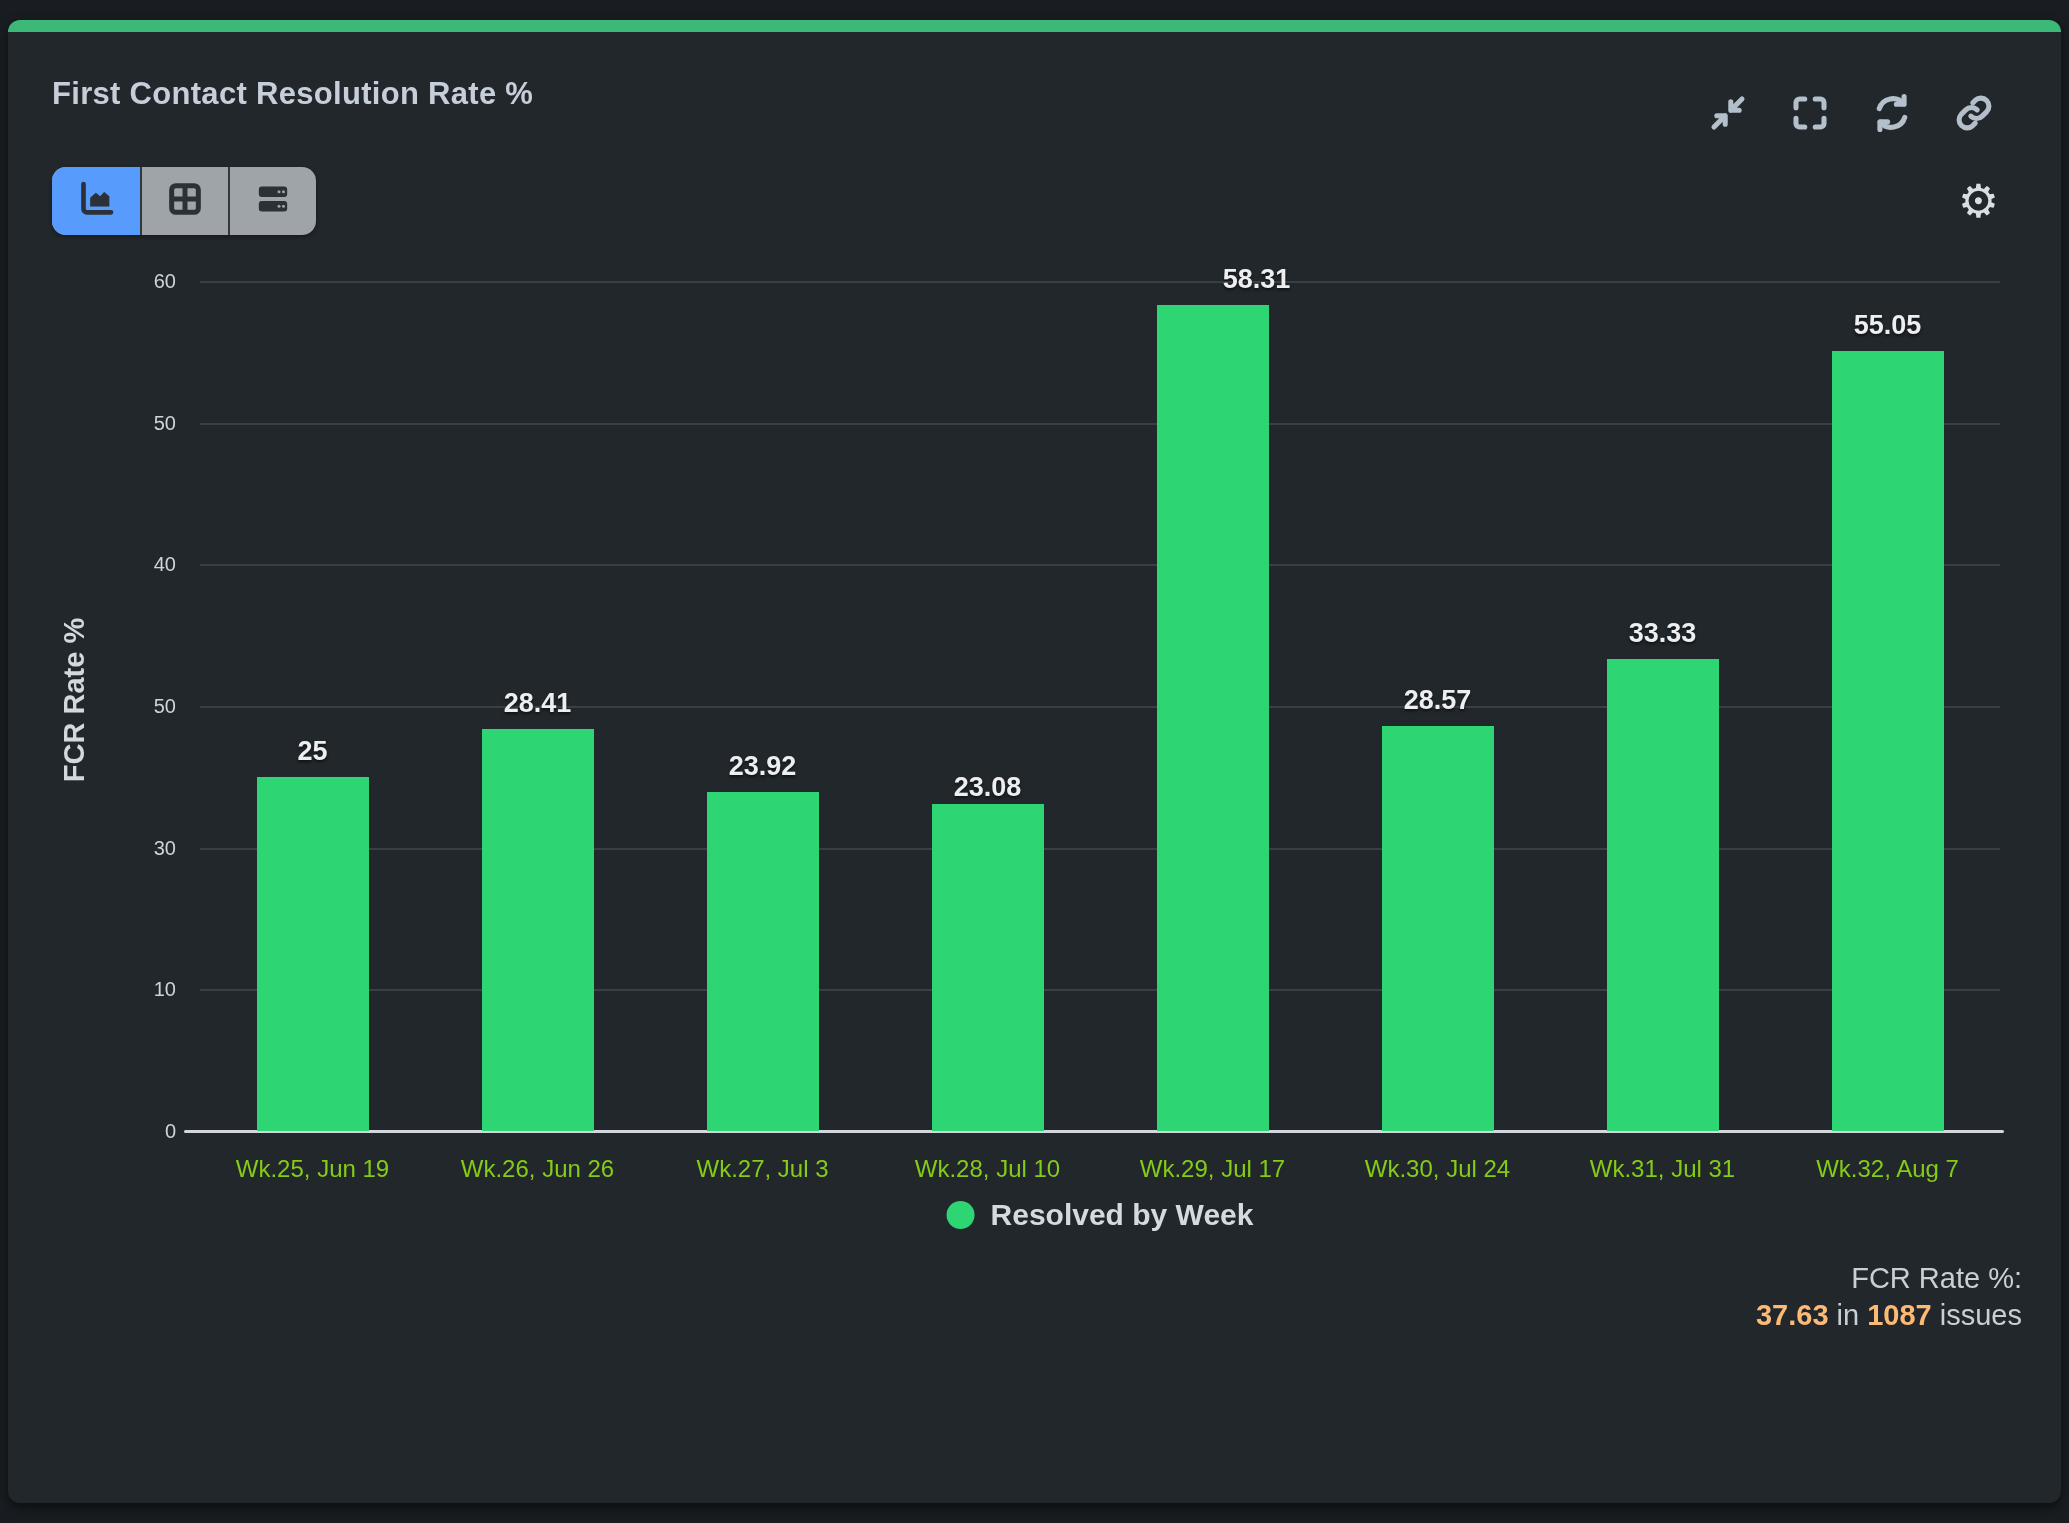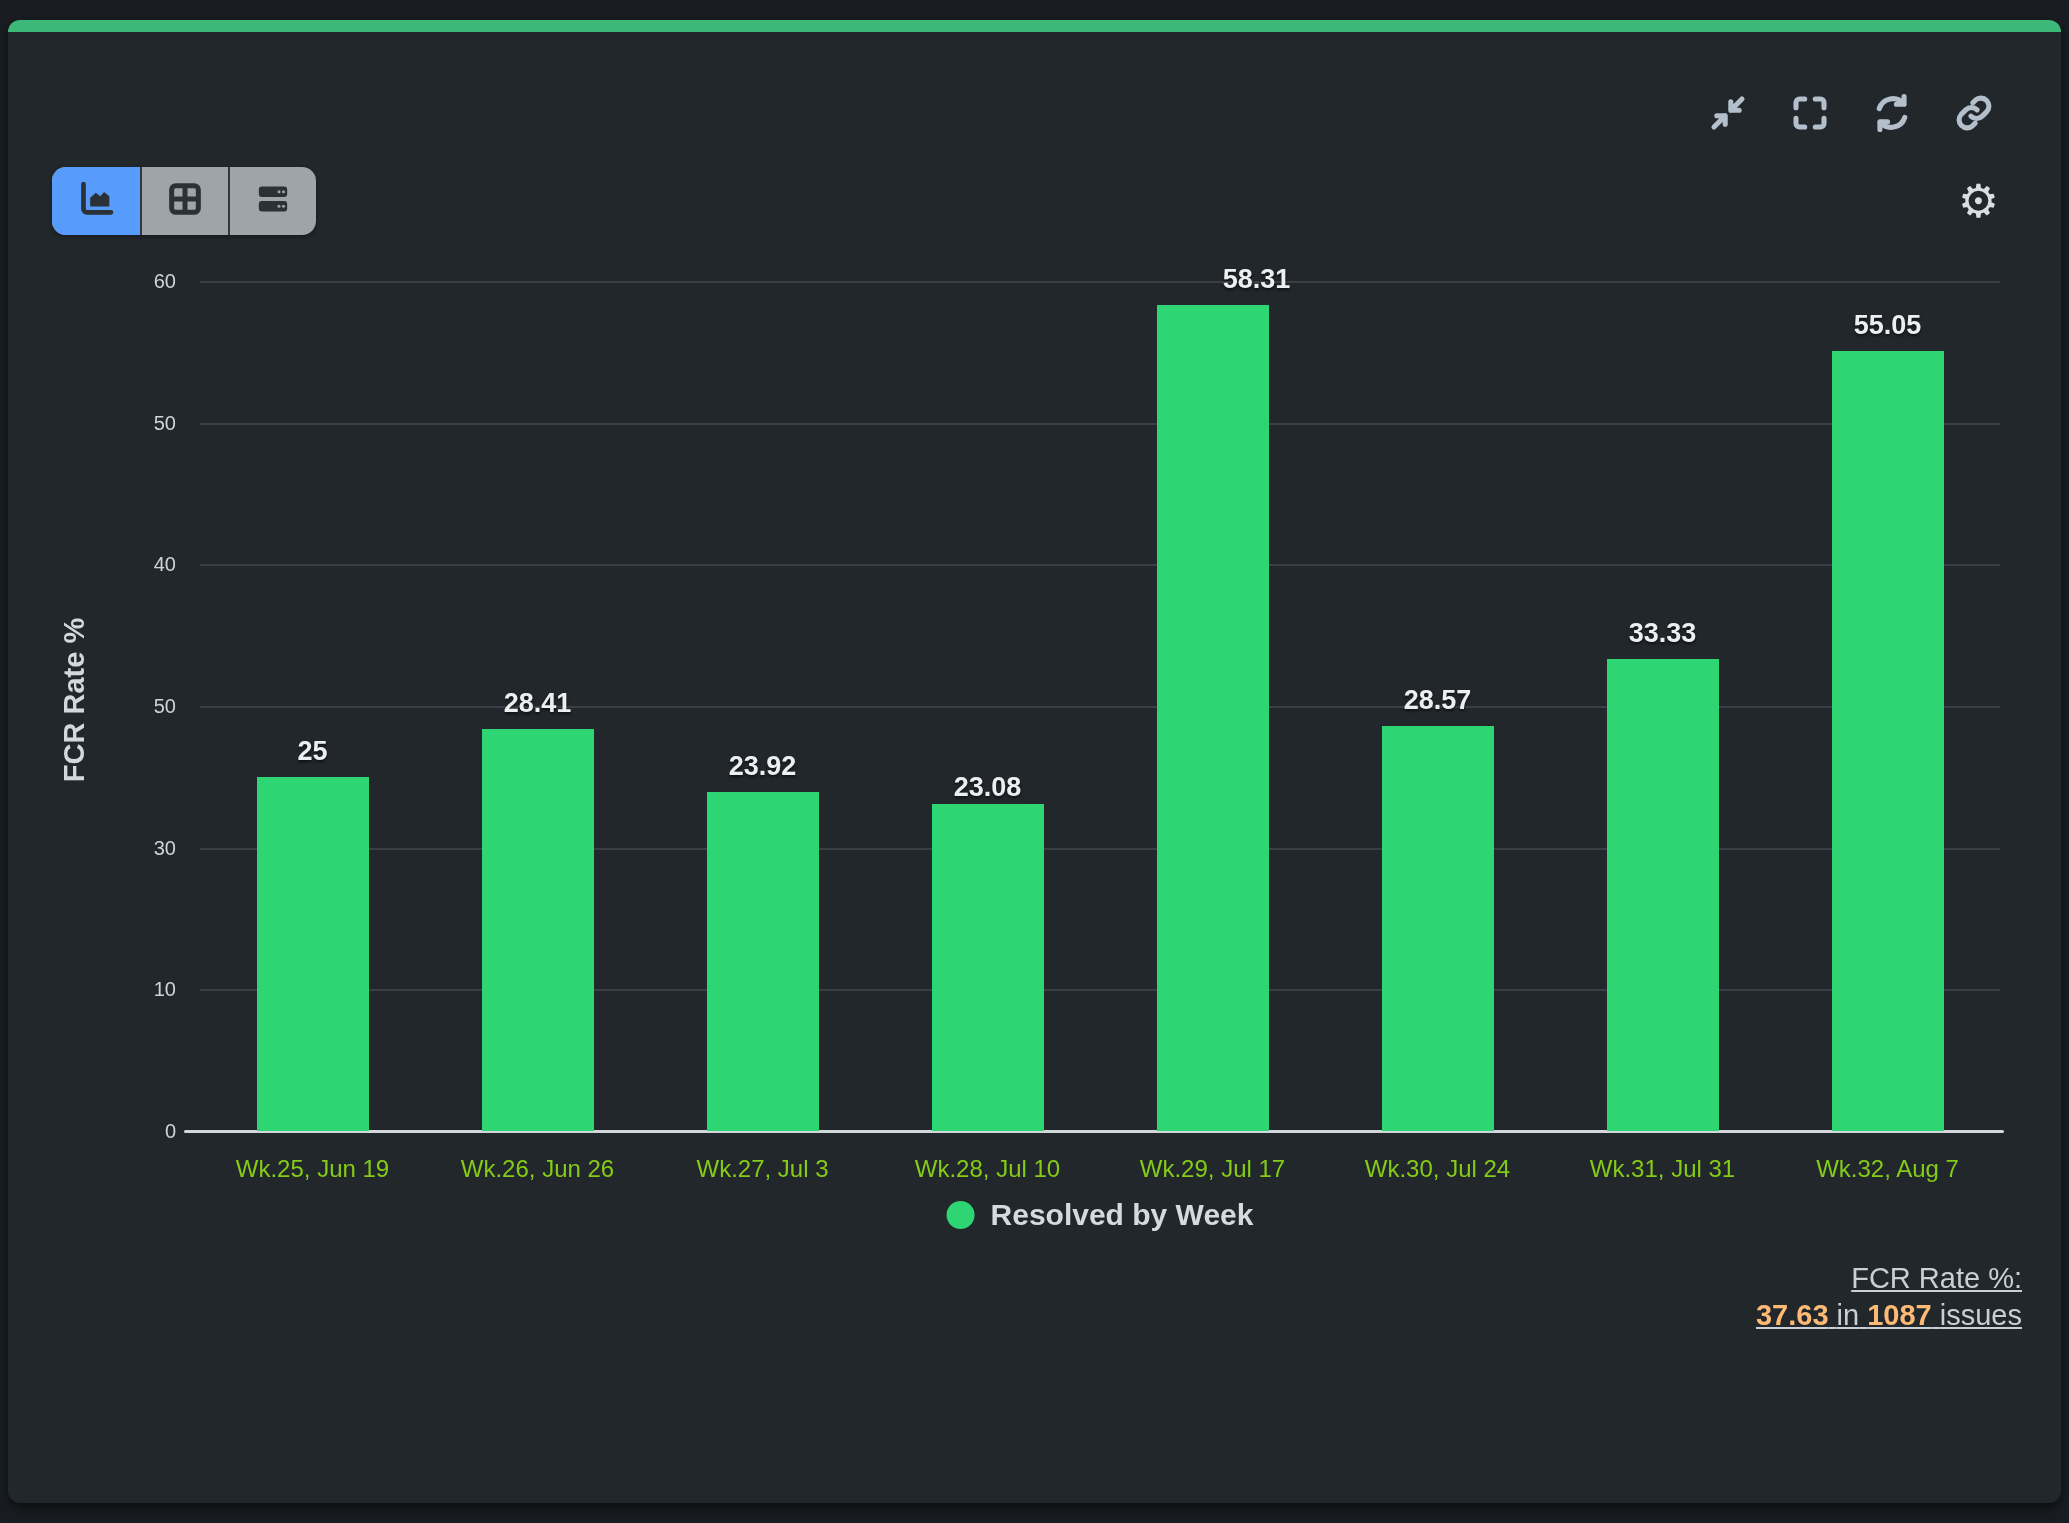--- a/index.html
+++ b/index.html
@@ -92,30 +92,31 @@
   }
   .legend {
     position:absolute; left:1092px; top:1178px;
     transform:translateX(-50%);
     display:flex; align-items:center; gap:16px; cursor:pointer;
   }
   .legend-dot { width:28px; height:28px; border-radius:50%; }
   .legend-label { font-size:30px; font-weight:bold; color:#d5dade; }
   .summary {
     position:absolute; right:39px; top:1240px;
-    text-align:right; color:#c8cfd7; font-size:29px; line-height:37px;text-decoration:underline;
+    text-align:right; color:#c8cfd7; font-size:29px; line-height:37px;
   }
   .summary b { color:#fdba74;text-align:center; }
 </style>
 </head>
 <body>
 
 <div class="card">
   <div class="accent-bar" style="background: rgb(60, 184, 120);"></div>
 
+  <div class="panel-title">First Contact Resolution Rate %</div>
 
   <div class="header-icons">
     <span class="hicon">
       <svg viewBox="0 0 24 24">
         <path d="M20 4 L13.6 10.4 M13.6 10.4 L13.6 5.6 M13.6 10.4 L18.4 10.4"></path>
         <path d="M4 20 L10.4 13.6 M10.4 13.6 L10.4 18.4 M10.4 13.6 L5.6 13.6"></path>
       </svg>
     </span>
     <span class="hicon">
       <svg viewBox="0 0 24 24">

